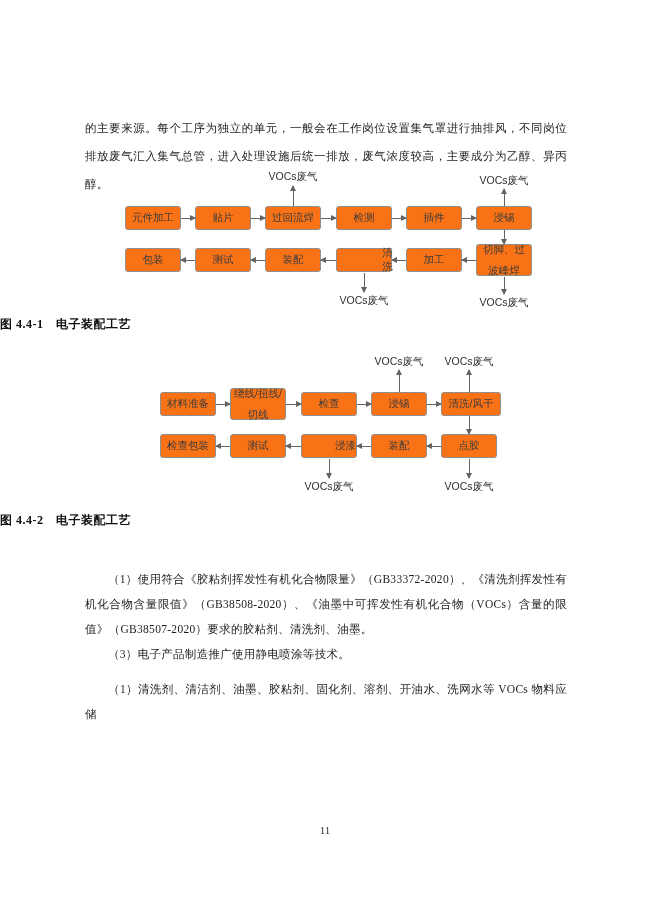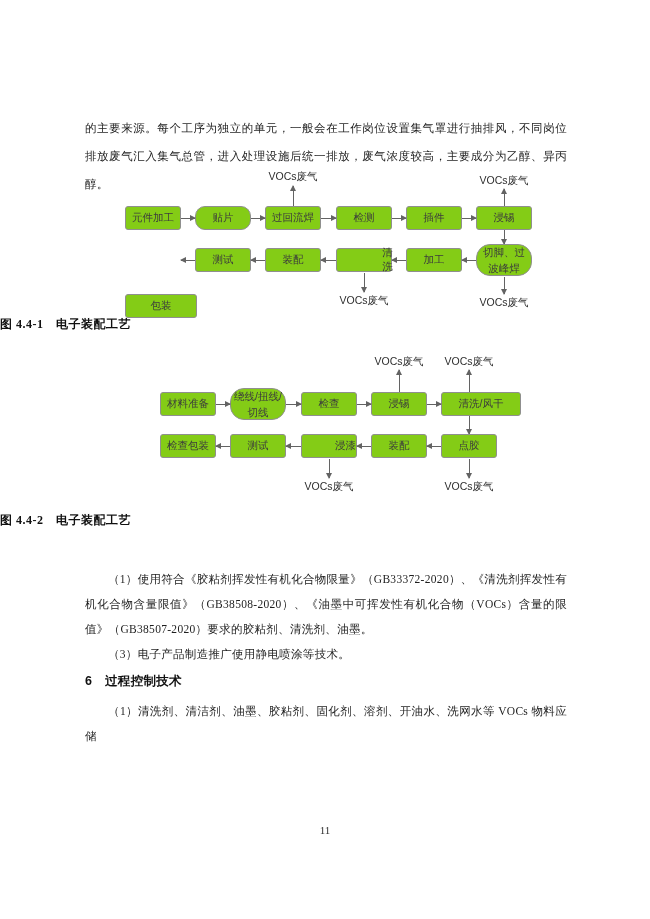--- a/index.html
+++ b/index.html
@@ -7,25 +7,25 @@
   body { position:relative; font-family:"Liberation Serif","DejaVu Serif",serif; color:#222; overflow:hidden; }
 
   .intro {
     position:absolute; left:85px; top:114px; width:482px;
     font-size:11.5px; line-height:28px; text-align:justify; color:#1e1e1e;
     letter-spacing:0.3px;
   }
 
   
   .fbox {
-    position:absolute; border:1px solid #8f8f8f; border-radius:3px; background:#84cc16;
+    position:absolute; border:1px solid #8f8f8f; border-radius:3px; background:#f97316;
     font-family:"Liberation Sans","DejaVu Sans",sans-serif; font-size:10.5px; color:#3c3c3c;
     display:flex; align-items:center; justify-content:center; text-align:center;
   }
-  .fbox.tall { line-height:16px; padding:15px 3px;border-radius:14px; }
+  .fbox.tall { line-height:21px; padding:15px 3px; }
   .vocs {
     position:absolute; width:80px; text-align:center;
     font-family:"Liberation Sans","DejaVu Sans",sans-serif; font-size:10.5px; color:#2e2e2e;
   }
   .harrow { position:absolute; height:0; border-top:1px solid #636363; }
   .harrow.right::after {
     content:""; position:absolute; right:-1px; top:-4px;
     border-top:3.5px solid transparent; border-bottom:3.5px solid transparent;
     border-left:6px solid #636363;
   }
@@ -74,35 +74,35 @@
 <p class="intro">的主要来源。每个工序为独立的单元，一般会在工作岗位设置集气罩进行抽排风，不同岗位排放废气汇入集气总管，进入处理设施后统一排放，废气浓度较高，主要成分为乙醇、异丙醇。</p>
 
 <div>
 
   <span class="vocs" style="left:253px; top:170px;">VOCs废气</span>
   <span class="vocs" style="left:464px; top:174px;">VOCs废气</span>
   <div class="varrow up" style="left:293px; top:186px; height:20px;"></div>
   <div class="varrow up" style="left:504px; top:189px; height:17px;"></div>
 
   <div class="fbox" style="left:125px; top:206px; width:56px; height:24px;">元件加工</div>
-  <div class="fbox" style="left:195px; top:206px; width:56px; height:24px;border-radius:10px;">贴片</div>
+  <div class="fbox" style="left:195px; top:206px; width:56px; height:24px;">贴片</div>
   <div class="fbox" style="left:265px; top:206px; width:56px; height:24px;">过回流焊</div>
   <div class="fbox" style="left:336px; top:206px; width:56px; height:24px;">检测</div>
   <div class="fbox" style="left:406px; top:206px; width:56px; height:24px;">插件</div>
   <div class="fbox" style="left:476px; top:206px; width:56px; height:24px;">浸锡</div>
 
   <div class="harrow right" style="left:181px; top:218px; width:14px;"></div>
   <div class="harrow right" style="left:251px; top:218px; width:14px;"></div>
   <div class="harrow right" style="left:321px; top:218px; width:15px;"></div>
   <div class="harrow right" style="left:392px; top:218px; width:14px;"></div>
   <div class="harrow right" style="left:462px; top:218px; width:14px;"></div>
 
   <div class="varrow down" style="left:504px; top:230px; height:14px;"></div>
 
-  <div class="fbox" style="left:125px; top:248px; width:72px; height:24px;margin-top:46px;">包装</div>
+  <div class="fbox" style="left:125px; top:248px; width:56px; height:24px;">包装</div>
   <div class="fbox" style="left:195px; top:248px; width:56px; height:24px;">测试</div>
   <div class="fbox" style="left:265px; top:248px; width:56px; height:24px;">装配</div>
   <div class="fbox" style="left:336px; top:248px; width:56px; height:24px;padding-left:47px;">清洗</div>
   <div class="fbox" style="left:406px; top:248px; width:56px; height:24px;">加工</div>
   <div class="fbox tall" style="left:476px; top:244px; width:56px; height:32px;">切脚、过波峰焊</div>
 
   <div class="harrow left" style="left:181px; top:260px; width:14px;"></div>
   <div class="harrow left" style="left:251px; top:260px; width:14px;"></div>
   <div class="harrow left" style="left:321px; top:260px; width:15px;"></div>
   <div class="harrow left" style="left:392px; top:260px; width:14px;"></div>
@@ -120,21 +120,21 @@
 
   <span class="vocs" style="left:359px; top:355px;">VOCs废气</span>
   <span class="vocs" style="left:429px; top:355px;">VOCs废气</span>
   <div class="varrow up" style="left:399px; top:370px; height:22px;"></div>
   <div class="varrow up" style="left:469px; top:370px; height:22px;"></div>
 
   <div class="fbox" style="left:160px; top:392px; width:56px; height:24px;">材料准备</div>
   <div class="fbox tall" style="left:230px; top:388px; width:56px; height:32px;">绕线/扭线/切线</div>
   <div class="fbox" style="left:301px; top:392px; width:56px; height:24px;">检查</div>
   <div class="fbox" style="left:371px; top:392px; width:56px; height:24px;">浸锡</div>
-  <div class="fbox" style="left:441px; top:392px; width:80px; height:24px;">清洗/风干</div>
+  <div class="fbox" style="left:441px; top:392px; width:60px; height:24px;">清洗/风干</div>
 
   <div class="harrow right" style="left:216px; top:404px; width:14px;"></div>
   <div class="harrow right" style="left:286px; top:404px; width:15px;"></div>
   <div class="harrow right" style="left:357px; top:404px; width:14px;"></div>
   <div class="harrow right" style="left:427px; top:404px; width:14px;"></div>
 
   <div class="varrow down" style="left:469px; top:416px; height:18px;"></div>
 
   <div class="fbox" style="left:160px; top:434px; width:56px; height:24px;">检查包装</div>
   <div class="fbox" style="left:230px; top:434px; width:56px; height:24px;">测试</div>
@@ -151,17 +151,16 @@
   <div class="varrow down" style="left:469px; top:459px; height:19px;"></div>
   <span class="vocs" style="left:289px; top:480px;">VOCs废气</span>
   <span class="vocs" style="left:429px; top:480px;">VOCs废气</span>
 
   <div class="caption" style="top:512px;">图 4.4-2　电子装配工艺</div>
 </div>
 
 <div class="textcol">
   <p class="para first">（1）使用符合《胶粘剂挥发性有机化合物限量》（GB33372-2020）、《清洗剂挥发性有机化合物含量限值》（GB38508-2020）、《油墨中可挥发性有机化合物（VOCs）含量的限值》（GB38507-2020）要求的胶粘剂、清洗剂、油墨。</p>
   <p class="para">（3）电子产品制造推广使用静电喷涂等技术。</p>
-  <div class="sec-heading second">6　过程控制技术</div>
   <p class="para last">（1）清洗剂、清洁剂、油墨、胶粘剂、固化剂、溶剂、开油水、洗网水等 VOCs 物料应储</p>
 </div>
 
 <div class="pagenum">11</div>
 
 </body></html>

